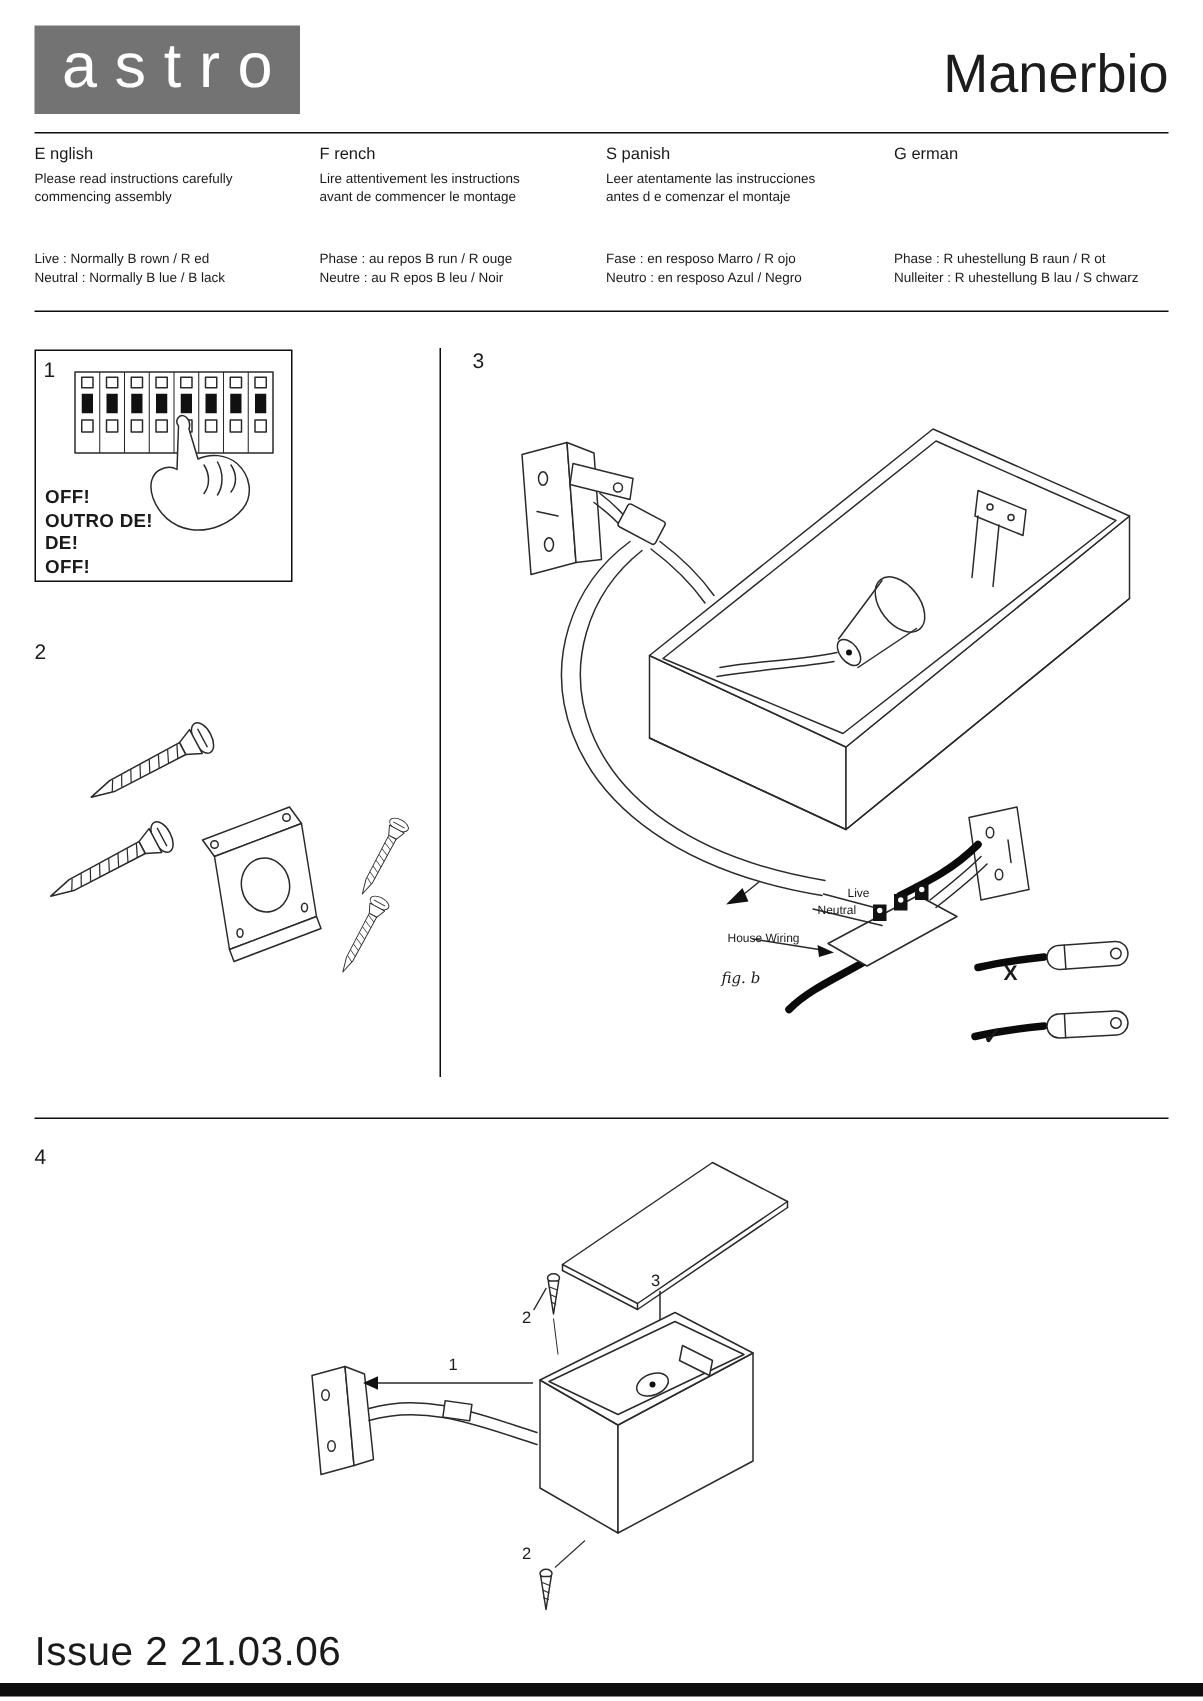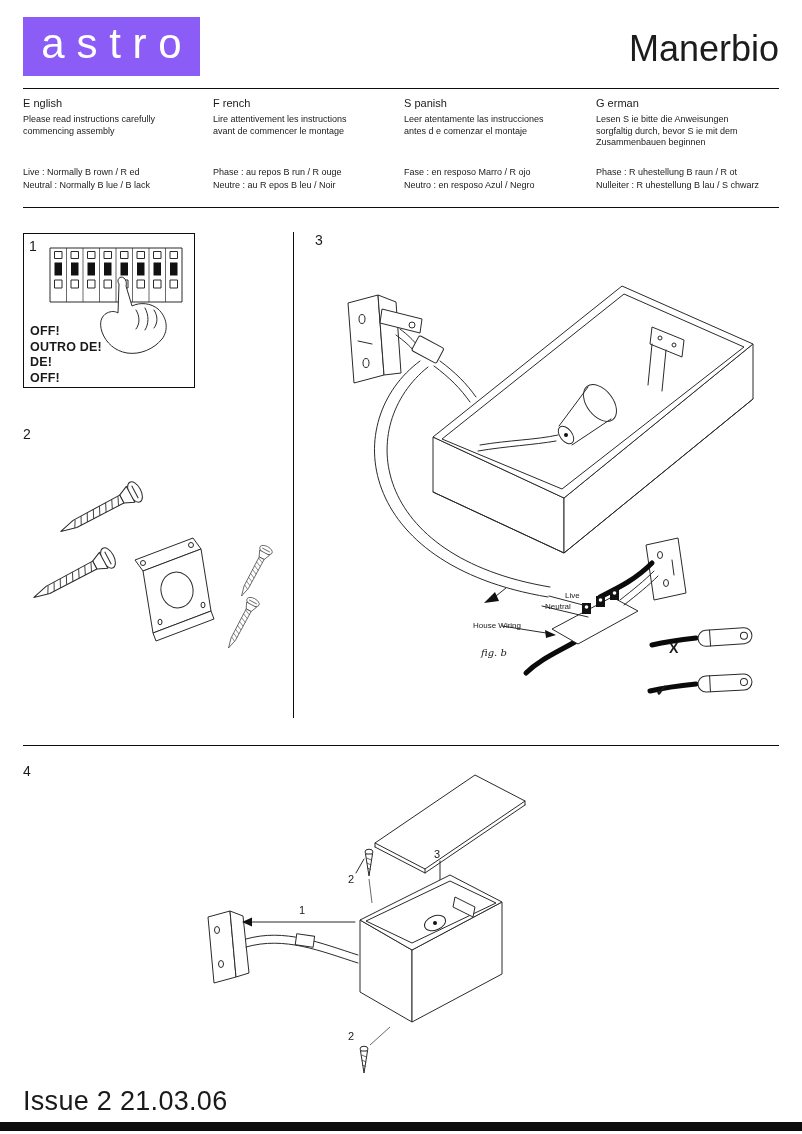--- a/index.html
+++ b/index.html
@@ -1,20 +1,20 @@
 <!DOCTYPE html>
 <html><head>
 <meta charset="utf-8">
 <style>
   html,body{margin:0;padding:0;background:#fff;}
   .page{position:relative;width:802px;height:1134px;background:#fff;overflow:hidden;
         font-family:"Liberation Sans",sans-serif;color:#1a1a1a;}
 
   
-  .logo-box{position:absolute;left:23px;top:17px;width:177px;height:59px;background:#8b5cf6;
+  .logo-box{position:absolute;left:23px;top:17px;width:177px;height:59px;background:#737373;
             display:flex;align-items:center;justify-content:center;}
   .logo-text{color:#fff;font-size:42px;font-weight:400;letter-spacing:0.28em;margin-right:-0.28em;
              transform:translateY(-3px);}
   .product-title{position:absolute;right:23px;top:28px;font-size:36px;font-weight:400;color:#1c1c1c;}
 
   .rule{position:absolute;left:23px;width:756px;height:1px;background:#0d0d0d;}
   .vrule{position:absolute;width:1px;background:#0d0d0d;}
 
   
   .lang{position:absolute;top:97px;width:180px;height:95px;}
@@ -88,25 +88,20 @@
       <div>antes d e comenzar el montaje</div>
       <div></div>
     </div>
     <div class="lang-wiring">
       <div>Fase : en resposo Marro / R ojo</div>
       <div>Neutro : en resposo Azul / Negro</div>
     </div>
   </div>
   <div class="lang" style="left:596px">
     <div class="lang-name">G erman</div>
-    <div class="lang-intro">
-      <div>Lesen S ie bitte die Anweisungen</div>
-      <div>sorgfaltig durch, bevor S ie mit dem</div>
-      <div>Zusammenbauen beginnen</div>
-    </div>
     <div class="lang-wiring">
       <div>Phase : R uhestellung B raun / R ot</div>
       <div>Nulleiter : R uhestellung B lau / S chwarz</div>
     </div>
   </div>
   <div class="rule" style="top:207px"></div>
 
   <div class="vrule" style="left:293px;top:232px;height:486px;"></div>
 
   <div class="fig1-frame">
@@ -273,21 +268,21 @@
       <path class="wire" d="M 350 446 C 363 443 376 441 396 439"></path>
       <g transform="rotate(-3 425 438)">
         <rect class="fw" x="398" y="430" width="54" height="16" rx="8"></rect>
         <circle class="fw" cx="444" cy="438" r="3.5"></circle>
         <line class="ln" x1="410" y1="430" x2="410" y2="446"></line>
       </g>
     </g>
   </svg>
   <span class="small-label" style="left:531px;top:591px;">Live</span>
   <span class="small-label" style="left:511px;top:602px;">Neutral</span>
-  <span class="small-label" style="left:439px;top:621px;">House Wiring</span>
+  <span class="small-label" style="left:451px;top:621px;">House Wiring</span>
   <span class="fig-caption" style="left:481px;top:647px;">fig. b</span>
   <span class="mark-x" style="left:669px;top:640px;">X</span>
   <span class="mark-check" style="left:655px;top:681px;">✓</span>
 
   <div class="rule" style="top:745px"></div>
 
   <div class="step-num" style="left:23px;top:763px;">4</div>
   <svg class="figsvg" style="left:150px;top:765px;" width="480" height="315" viewBox="0 0 480 315">
 
     <g>

